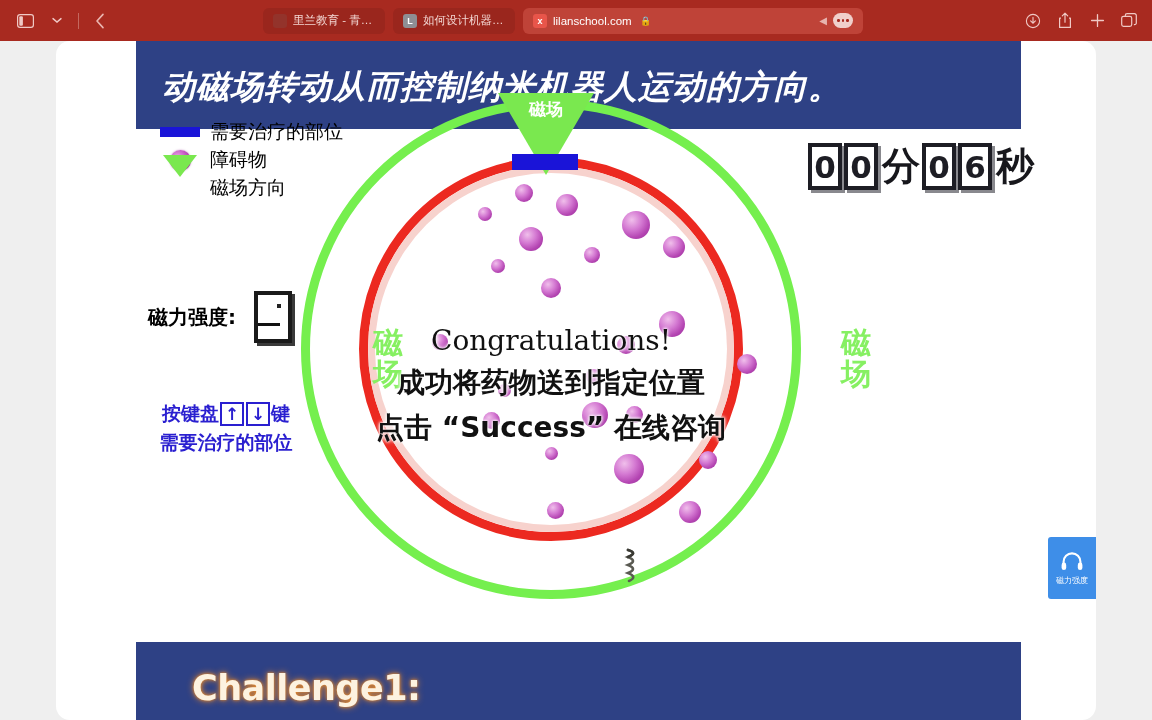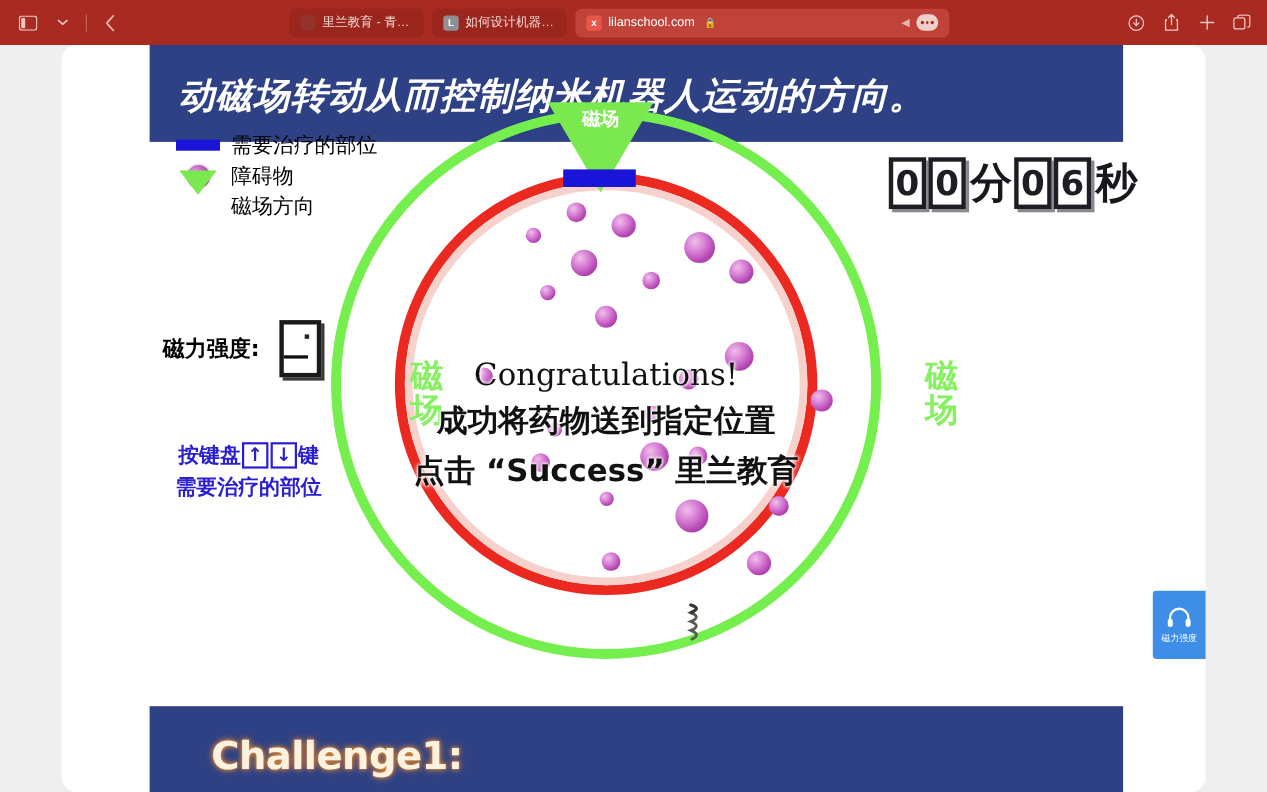--- a/index.html
+++ b/index.html
@@ -421,21 +421,21 @@
         <svg width="20" height="36" viewBox="0 0 20 36">
             <path d="M5 2 Q15 5 5 9 Q15 13 5 17 Q15 21 5 25 Q15 29 6 33" fill="none" stroke="#5a5a52" stroke-width="2.6" stroke-linecap="round"></path>
             <path d="M5 2 Q15 5 5 9" fill="none" stroke="#3a3a34" stroke-width="2.8" stroke-linecap="round"></path>
           </svg>
       </div>
 
 
       <div class="msg">
         <div class="en">Congratulations!</div>
         <div class="cn1">成功将药物送到指定位置</div>
-        <div class="cn2">点击 “Success” 里兰教育</div>
+        <div class="cn2">点击 “Success” 在线咨询</div>
       </div>
     </div>
 
     <div class="banner banner-bottom">
       <div class="banner-bottom-text">Challenge1:</div>
       <div class="banner-bottom-sub">设计一个能把药物送到指定位置的纳米机器人</div>
     </div>
   </div>
 
   <div class="chat-widget">

